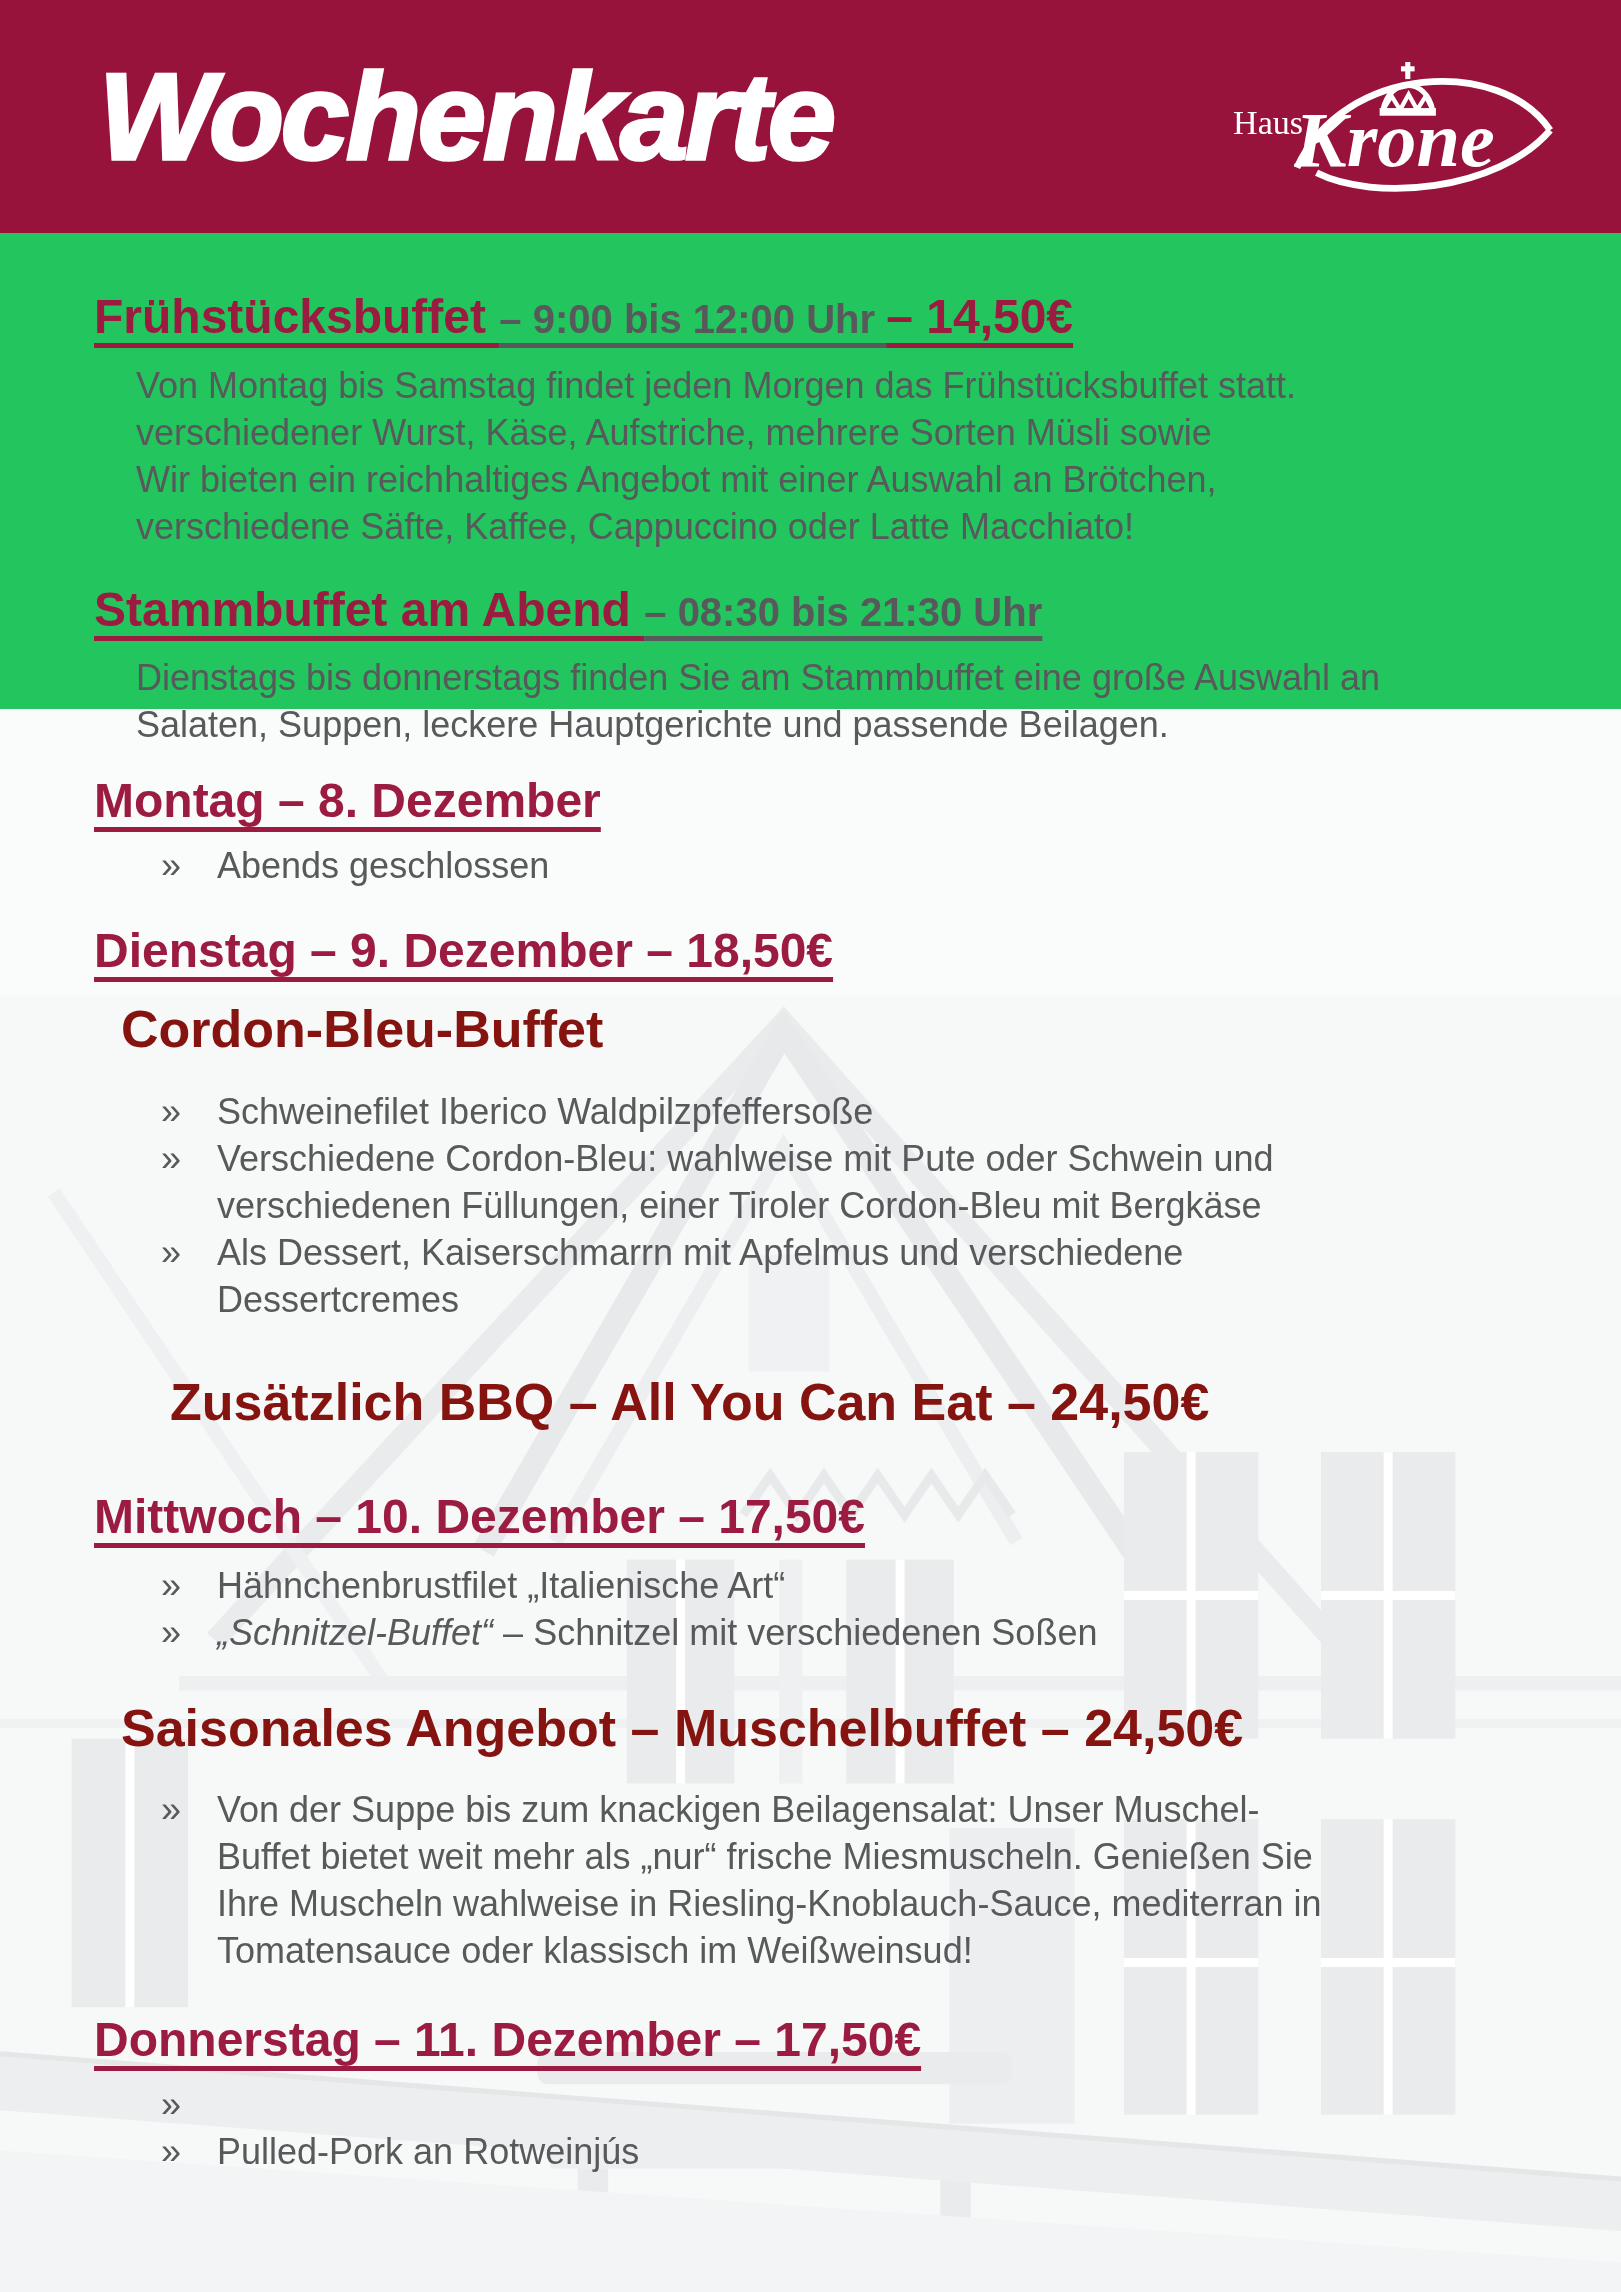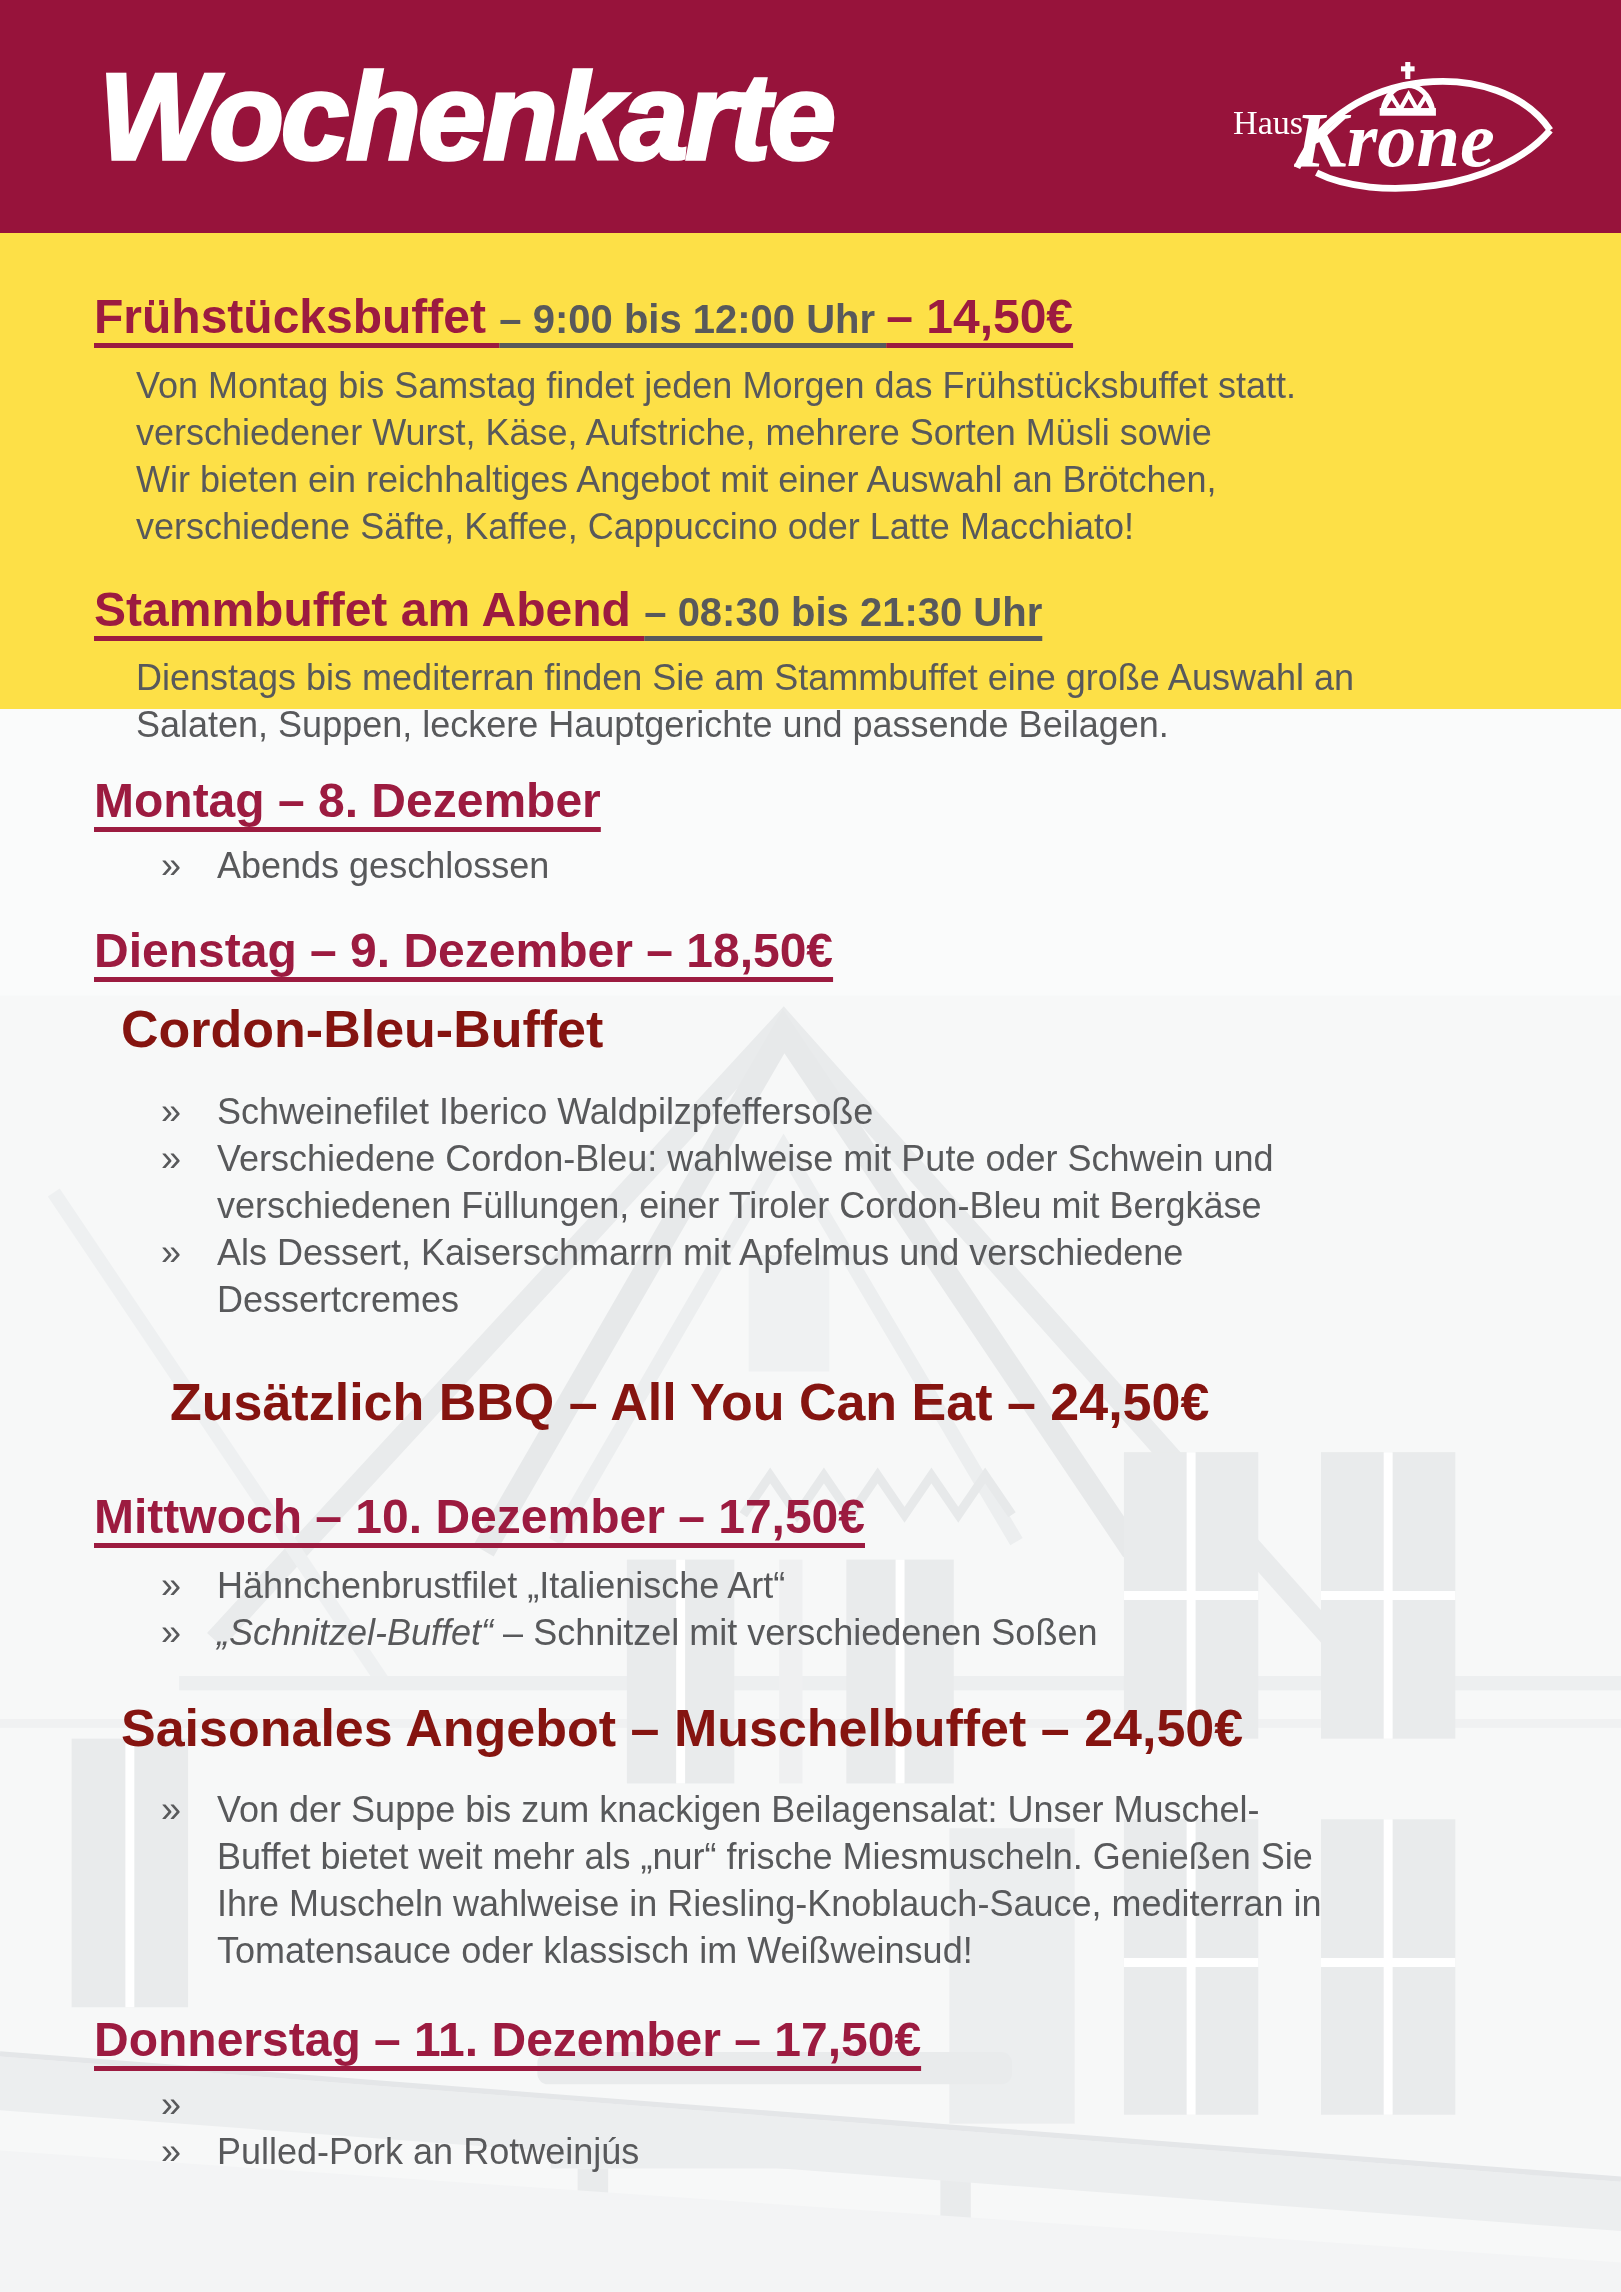--- a/index.html
+++ b/index.html
@@ -1,21 +1,21 @@
 <!DOCTYPE html>
 <html style="font-size:14.3px"><head>
 <meta charset="utf-8">
 <style>
   * { box-sizing: border-box; }
   html,body { margin:0; padding:0; background:#ffffff; }
   .page {
     position: relative;
     width: 1621px; height: 2293px;
     overflow: hidden;
-    background: #fde047;
+    background: #22c55e;
     font-family: "Liberation Sans", sans-serif;
   }
 
   
   .banner {
     position: relative; z-index: 3;
     height: 233px;
     background: #97133b;
     display: flex; align-items: center; justify-content: space-between;
   }
@@ -154,21 +154,21 @@
         <div class="line">Wir bieten ein reichhaltiges Angebot mit einer Auswahl an Brötchen,</div>
         <div class="line">verschiedene Säfte, Kaffee, Cappuccino oder Latte Macchiato!</div>
       </div>
     </section>
 
     <section class="s-stamm">
       <h2>
         <span class="t-red sz-big">Stammbuffet am Abend </span><span class="t-gray sz-small">– 08:30 bis 21:30 Uhr</span>
       </h2>
       <div class="para txt">
-        <div class="line">Dienstags bis mediterran finden Sie am Stammbuffet eine große Auswahl an</div>
+        <div class="line">Dienstags bis donnerstags finden Sie am Stammbuffet eine große Auswahl an</div>
         <div class="line">Salaten, Suppen, leckere Hauptgerichte und passende Beilagen.</div>
       </div>
     </section>
 
     <section class="s-montag">
       <h2>
         <span class="t-red sz-big">Montag – 8. Dezember</span>
       </h2>
       <div class="list txt">
         <div class="li">

